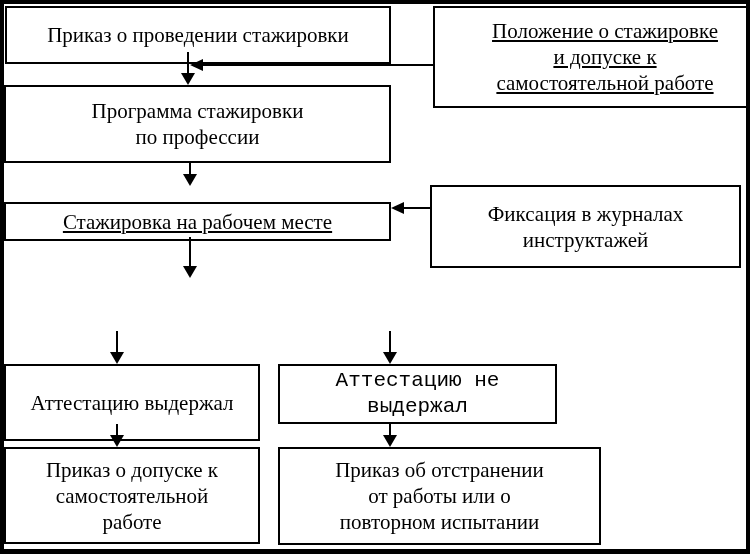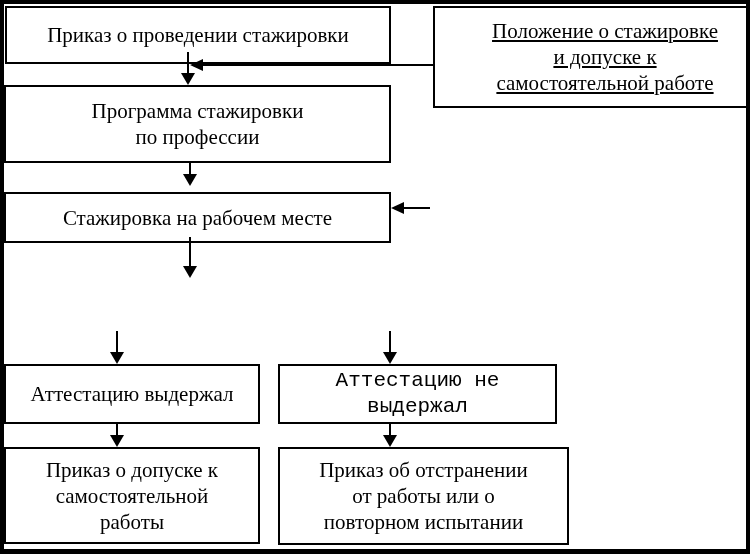--- a/index.html
+++ b/index.html
@@ -68,33 +68,35 @@
 
   <div class="node" style="left:1px; top:2px; width:386px; height:58px;">Приказ о проведении стажировки</div>
 
   <div class="node" style="left:429px; top:2px; width:344px; height:102px;text-decoration:underline;">Положение о стажировке
 и допуске к
 самостоятельной работе</div>
 
   <div class="node" style="left:0px; top:81px; width:387px; height:78px;font-family:Liberation Serif, serif;">Программа стажировки
 по профессии</div>
 
-  <div class="node" style="left:0px; top:188px; width:387px; height:51px;">Стажировка на рабочем месте</div>
+  <div class="node" style="left:0px; top:198px; width:387px; height:39px;text-decoration:underline;">Стажировка на рабочем месте</div>
+
+  <div class="node" style="left:426px; top:181px; width:311px; height:83px;">Фиксация в журналах
+инструктажей</div>
 
 
-
-  <div class="node" style="left:0px; top:360px; width:256px; height:60px;text-align:center;">Аттестацию выдержал</div>
+  <div class="node" style="left:0px; top:360px; width:256px; height:77px;text-align:center;">Аттестацию выдержал</div>
 
   <div class="node" style="left:274px; top:360px; width:279px; height:60px;font-family:Liberation Mono, monospace;">Аттестацию не выдержал</div>
 
   <div class="node" style="left:0px; top:443px; width:256px; height:97px;">Приказ о допуске к
 самостоятельной
-работы</div>
+работе</div>
 
-  <div class="node" style="left:274px; top:443px; width:291px; height:98px;">Приказ об отстранении
+  <div class="node" style="left:274px; top:443px; width:323px; height:98px;">Приказ об отстранении
 от работы или о
 повторном испытании</div>
 
   <div class="vline" style="left:183px; top:48px; height:22px;"></div>
   <div class="head-down" style="left:177px; top:69px;"></div>
 
   <div class="head-left" style="left:186px; top:55px;"></div>
   <div class="hline" style="left:199px; top:60px; width:230px;"></div>
 
   <div class="vline" style="left:185px; top:159px; height:12px;"></div>

